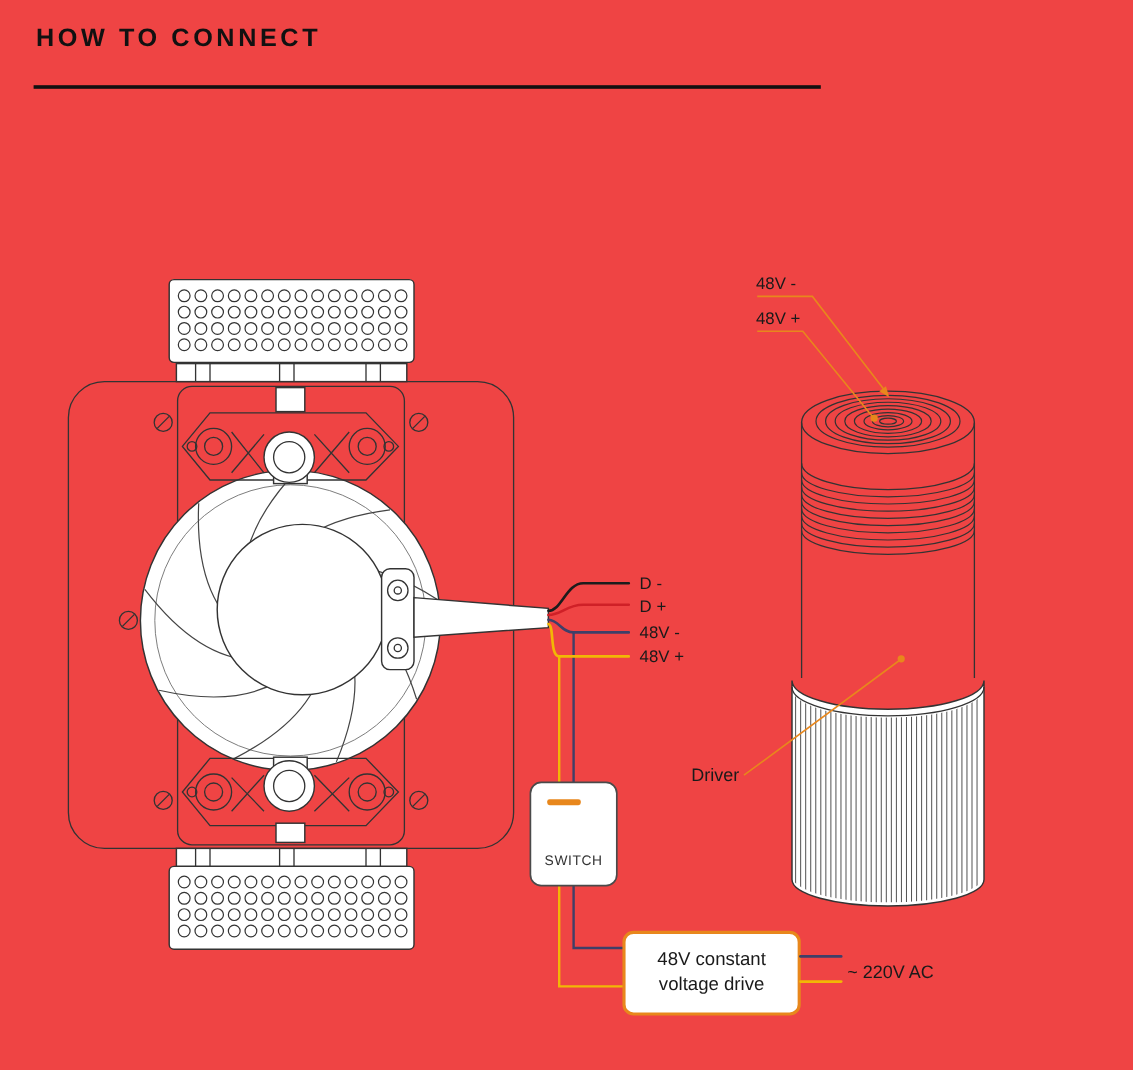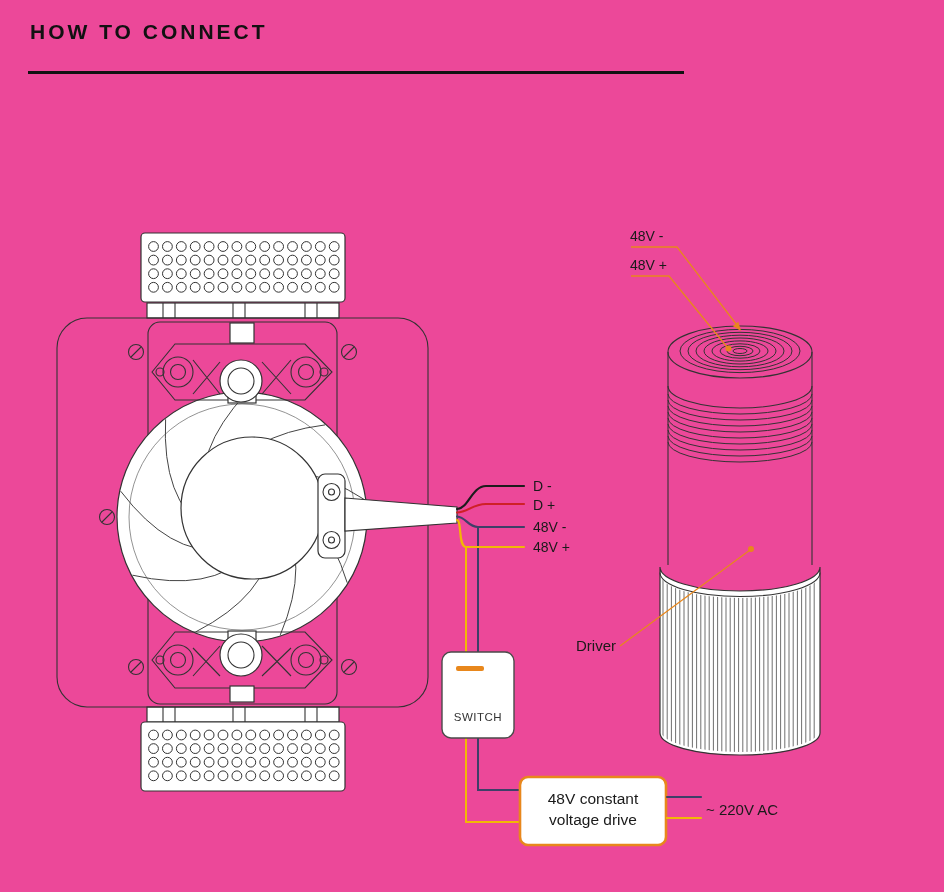--- a/index.html
+++ b/index.html
@@ -1,18 +1,18 @@
 <!DOCTYPE html>
 <html><head>
 <meta charset="utf-8">
 <style>
   *{margin:0;padding:0;box-sizing:border-box}
   html,body{background:#fff}
   body{font-family:"Liberation Sans",sans-serif;color:#111}
-  .canvas{position:relative;width:944px;height:892px;background:#ec4899;overflow:hidden}
+  .canvas{position:relative;width:944px;height:892px;background:#ef4444;overflow:hidden}
   .title{position:absolute;left:30px;top:20px;font-size:21px;font-weight:bold;letter-spacing:3px;color:#111;white-space:nowrap}
   .rule{position:absolute;left:28px;top:71px;width:656px;height:3px;background:#111}
   svg.diagram{position:absolute;left:0;top:0}
   svg text{font-family:"Liberation Sans",sans-serif;fill:#1a1a1a}
   .art{fill:none;stroke:#333;stroke-width:1.1}
   .artw{fill:#fff;stroke:#333;stroke-width:1.2}
   .blade{fill:none;stroke:#444;stroke-width:1}
   #holes-top circle,#holes-bot circle{fill:none;stroke:#333;stroke-width:1}
   #threads path{fill:none;stroke:#333;stroke-width:1}
   #rings ellipse{fill:none;stroke:#333;stroke-width:1}

